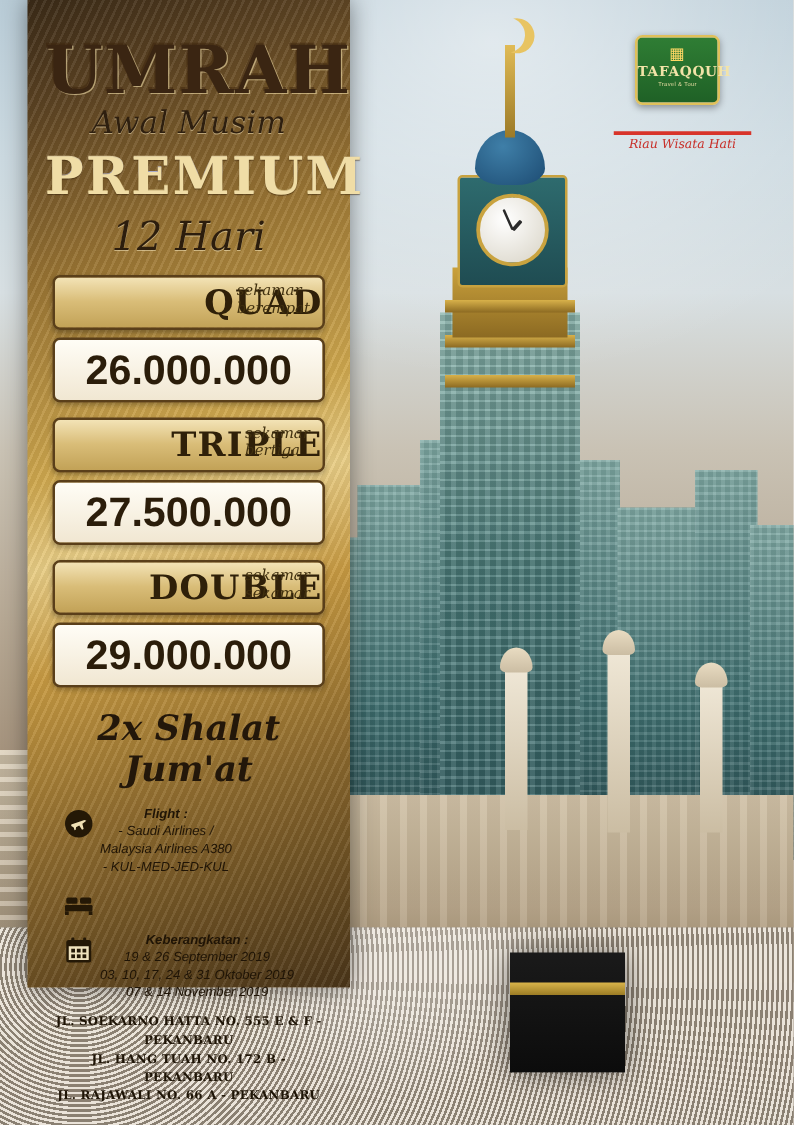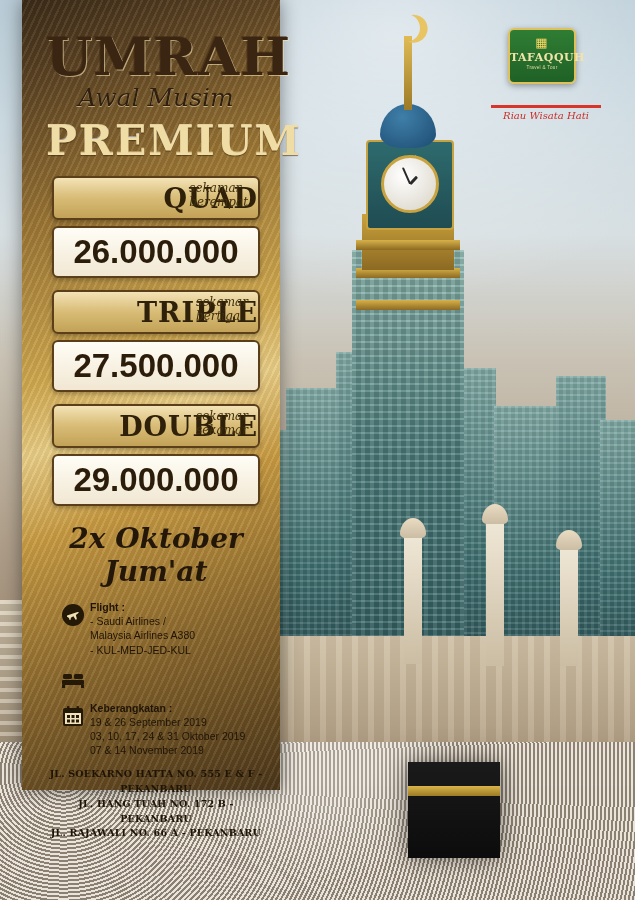--- a/index.html
+++ b/index.html
@@ -218,21 +218,21 @@
   }
   .panel::after {
     content: "";
     position: absolute; inset: 0;
     background-image: repeating-linear-gradient(115deg, rgba(255,255,255,0.07) 0 2px, rgba(0,0,0,0.05) 2px 6px);
     pointer-events: none;
   }
   .panel-inner {
     position: relative;
     z-index: 2;
-    padding: 18px 14px 0 24px;
+    padding: 18px 14px 0 14px;
     text-align: center;
   }
 
   .umrah {
     font-family: "DejaVu Serif", serif;
     font-weight: bold;
     font-size: 53px;
     letter-spacing: 1px;
     line-height: 1;
     margin-top: 12px;
@@ -326,21 +326,22 @@
     font-family: "DejaVu Serif", serif;
     font-style: italic;
     font-weight: bold;
     font-size: 28px;
     color: #23170a;
     margin-top: 16px;
   }
 
   .info {
     margin: 12px 10px 0 10px;
-    text-align: left;
+    text-align: center;
+    font-style: italic;
   }
   .info-row {
     display: flex;
     align-items: flex-start;
     margin-bottom: 7px;
   }
   .info-ico {
     flex: 0 0 34px;
     height: 30px;
     display: flex;
@@ -478,20 +479,21 @@
     <div class="bar"></div>
     <div class="tag">Riau Wisata Hati</div>
   </div>
 
   <div class="panel">
     <div class="panel-inner">
 
       <div class="umrah">UMRAH</div>
       <div class="awal">Awal Musim</div>
       <div class="premium">PREMIUM</div>
+      <div class="hari">12 Hari</div>
 
       <div class="pkg">
         <div class="pkg-head">
           <div class="pkg-name">QUAD</div>
           <div class="pkg-sub">
             <div>sekamar</div>
             <div>berempat</div>
           </div>
         </div>
         <div class="pkg-price">
@@ -518,21 +520,21 @@
           <div class="pkg-sub">
             <div>sekamar</div>
             <div>sekamar</div>
           </div>
         </div>
         <div class="pkg-price">
           <span>29.000.000</span>
         </div>
       </div>
 
-      <div class="jumat">2x Oktober Jum'at</div>
+      <div class="jumat">2x Shalat Jum'at</div>
 
       <div class="info">
 
         <div class="info-row">
           <div class="info-ico">
             <svg width="24" height="24" viewBox="0 0 24 24" aria-hidden="true">
               <circle cx="12" cy="12" r="11" fill="#241806"></circle>
               <path d="M6 12.6l10.5-3.6 1.6.6-3.2 2.3 1 4.3-1.3.5-2.2-3.4-2.6 1.5-.2 1.9-1 .4-.6-2.2-2-1.1z" fill="#f0e0b4"></path>
             </svg>
           </div>

